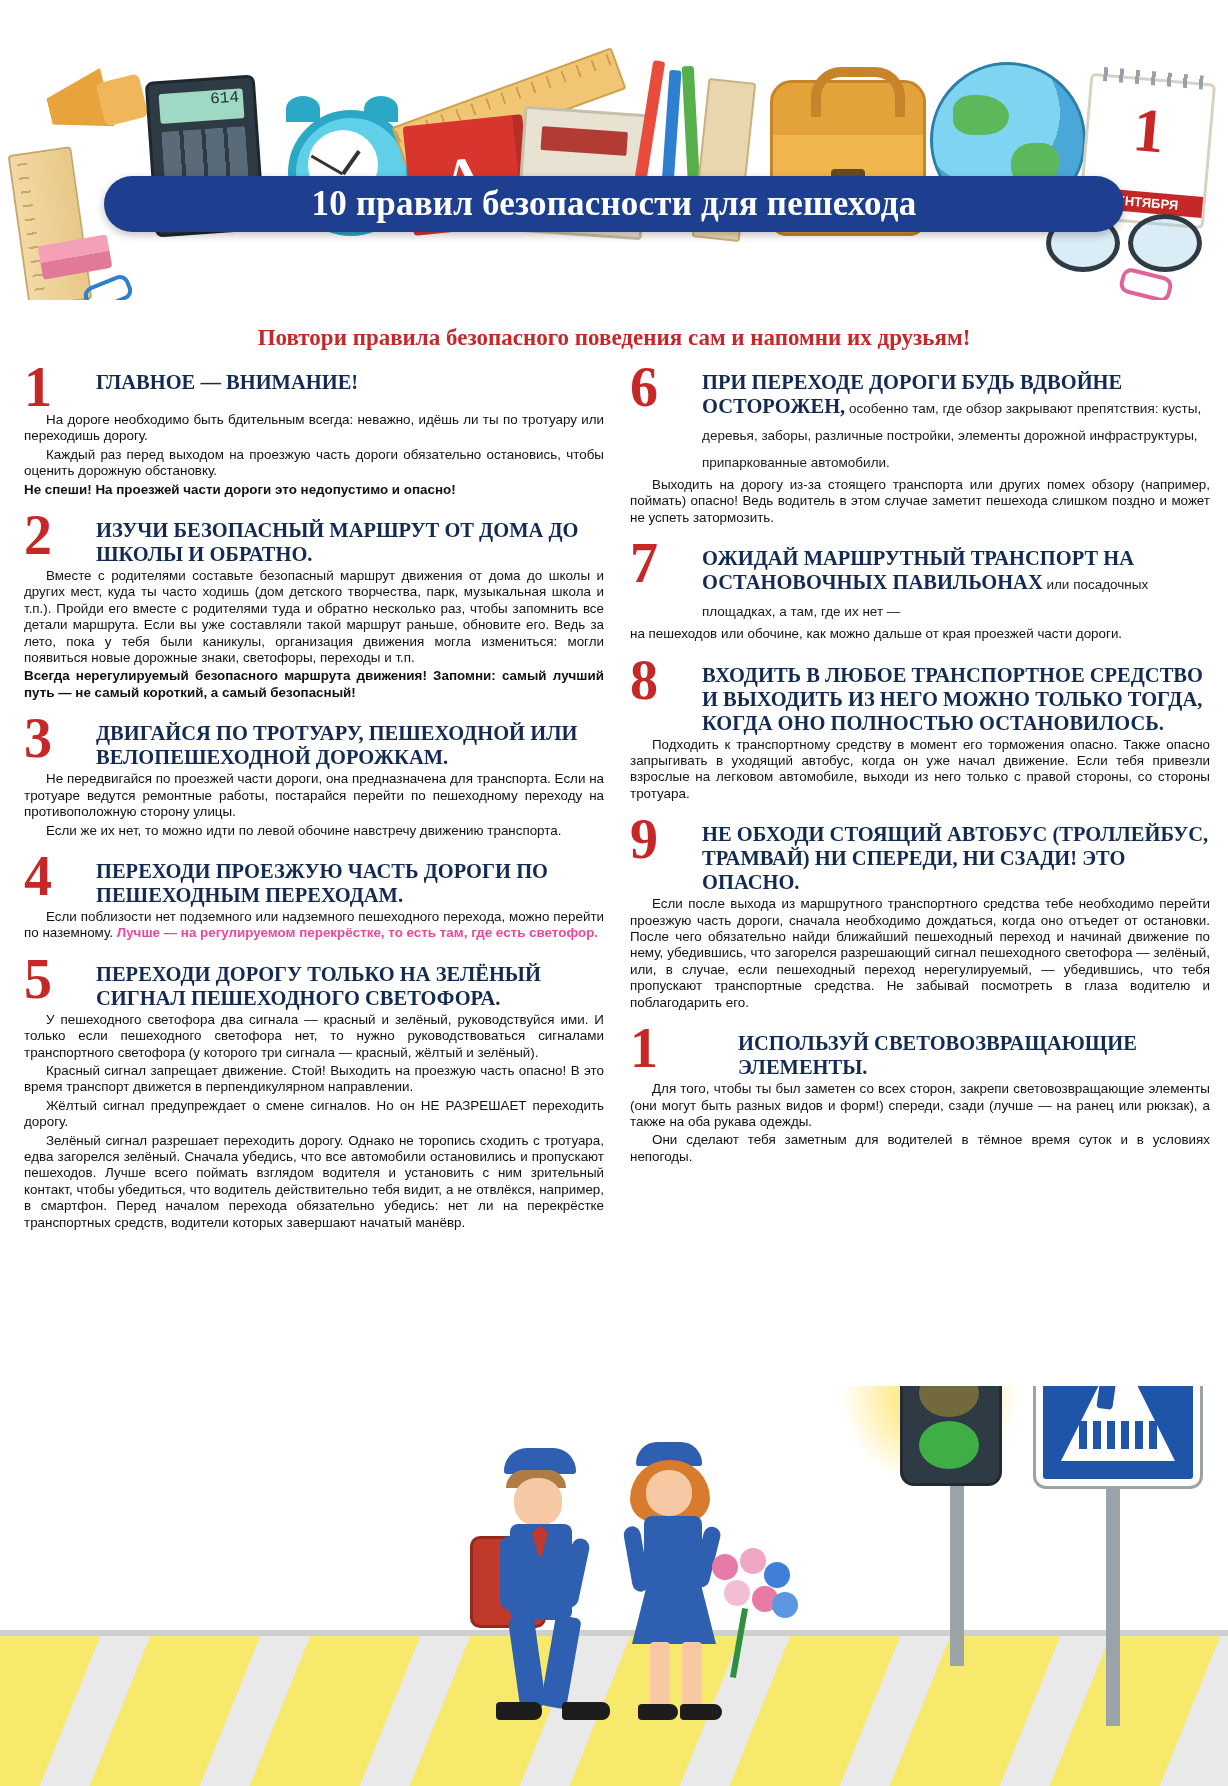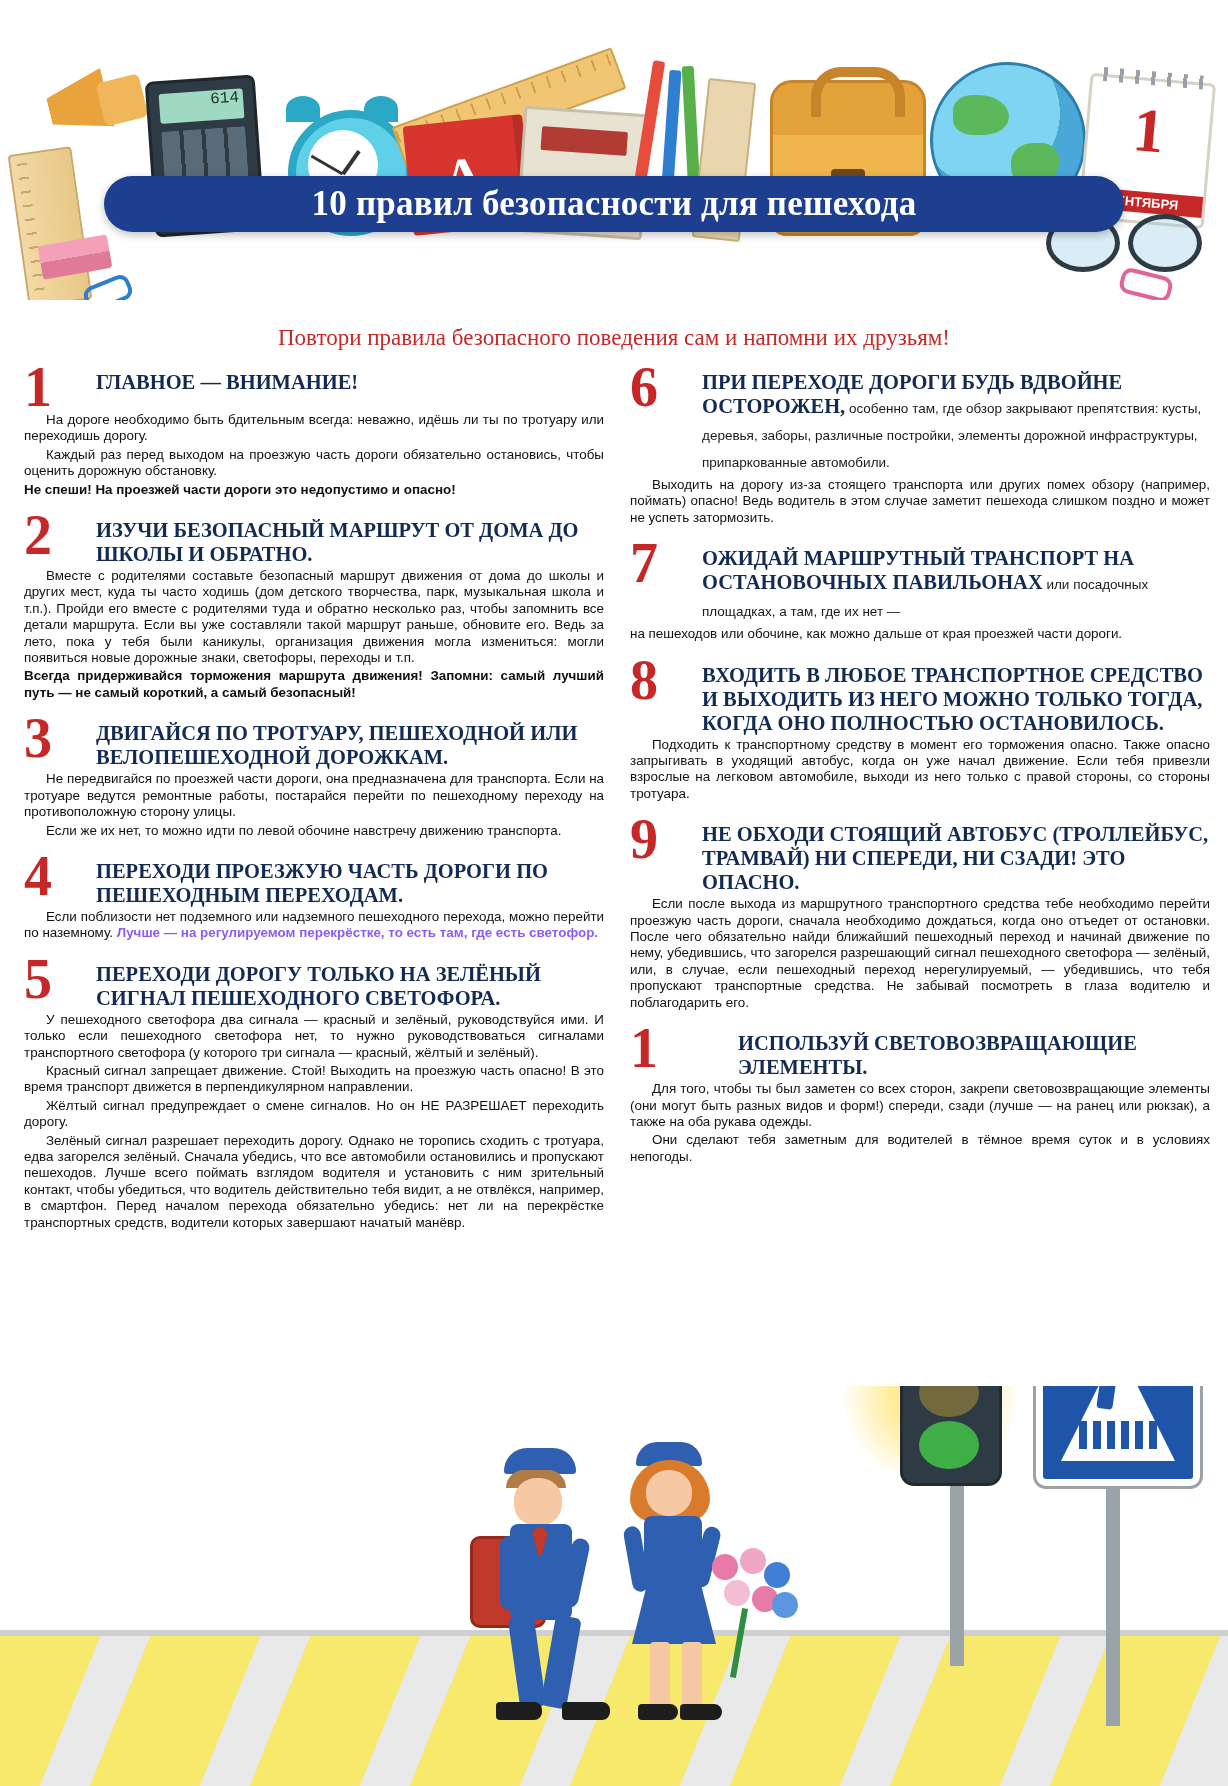--- a/index.html
+++ b/index.html
@@ -77,21 +77,21 @@
     background:#1e3f8f;border-radius:28px;
     display:flex;align-items:center;justify-content:center;
     box-shadow:0 3px 8px rgba(0,0,0,.25);
   }
   .banner h1{
     margin:0;color:#ffffff;font-family:"Liberation Serif",serif;
     font-size:35px;font-weight:bold;letter-spacing:.2px;
   }
   .subtitle{
     position:absolute;left:0;top:325px;width:1228px;text-align:center;
-    font-family:"Liberation Serif",serif;font-size:23px;font-weight:normal;color:#c62828;
+    font-family:"Liberation Serif",serif;font-size:23px;font-weight:bold;color:#c62828;
   }
 
   
   .columns{position:absolute;left:24px;top:368px;width:1186px;display:flex;gap:26px;}
   .col{width:580px;}
   .rule{position:relative;margin-bottom:18px;}
   .rule-head{display:flex;align-items:flex-start;}
   .num{
     font-family:"Liberation Serif",serif;font-weight:bold;color:#c62828;
     font-size:56px;line-height:46px;width:56px;flex:none;margin-top:-4px;
@@ -101,21 +101,21 @@
     font-family:"Liberation Serif",serif;font-weight:bold;
     font-size:20.5px;line-height:24px;color:#132a52;text-transform:uppercase;
     padding-top:2px;
     margin-left:16px;
   }
   .rule-title .small{font-size:13.5px;font-weight:normal;text-transform:none;color:#1a1a1a;font-family:"Liberation Sans",sans-serif;}
   p.body{
     margin:2px 0 0 0;font-size:13.4px;line-height:16.4px;text-align:justify;color:#111;
   }
   p.body.ind{text-indent:22px;}
-  .hl{color:#8b5cf6;font-weight:bold;}
+  .hl{color:#ec4899;font-weight:bold;}
 
   
   .illus{position:absolute;left:0;bottom:0;width:1228px;height:400px;overflow:hidden;}
   .crosswalk{position:absolute;left:0;bottom:0;width:1228px;height:150px;background:#e9e9e9;}
   .stripe{position:absolute;bottom:0;height:150px;background:#f6e96b;transform:skewX(-22deg);}
   .road-line{position:absolute;left:0;bottom:150px;width:1228px;height:6px;background:#cfcfcf;}
   .tl-pole{position:absolute;left:950px;bottom:120px;width:14px;height:200px;background:#9aa3a8;}
   .tl-box{position:absolute;left:900px;bottom:300px;width:96px;height:180px;background:#2f3b44;border-radius:14px;border:3px solid #222b31;}
   .lamp{position:absolute;left:16px;width:60px;height:48px;border-radius:50%;}
   .lamp.yellow{top:66px;background:#f2c230;opacity:.35;}
@@ -205,21 +205,21 @@
       <p class="body ind">Каждый раз перед выходом на проезжую часть дороги обязательно остановись, чтобы оценить дорожную обстановку.</p>
       <p class="body hl">Не спеши! На проезжей части дороги это недопустимо и опасно!</p>
     </div>
 
     <div class="rule">
       <div class="rule-head">
         <div class="num">2</div>
         <div class="rule-title">ИЗУЧИ БЕЗОПАСНЫЙ МАРШРУТ ОТ ДОМА ДО ШКОЛЫ И ОБРАТНО.</div>
       </div>
       <p class="body ind">Вместе с родителями составьте безопасный маршрут движения от дома до школы и других мест, куда ты часто ходишь (дом детского творчества, парк, музыкальная школа и т.п.). Пройди его вместе с родителями туда и обратно несколько раз, чтобы запомнить все детали маршрута. Если вы уже составляли такой маршрут раньше, обновите его. Ведь за лето, пока у тебя были каникулы, организация движения могла измениться: могли появиться новые дорожные знаки, светофоры, переходы и т.п.</p>
-      <p class="body hl">Всегда придерживайся торможения маршрута движения! Запомни: самый лучший путь — не самый короткий, а самый безопасный!</p>
+      <p class="body hl">Всегда нерегулируемый безопасного маршрута движения! Запомни: самый лучший путь — не самый короткий, а самый безопасный!</p>
     </div>
 
     <div class="rule">
       <div class="rule-head">
         <div class="num">3</div>
         <div class="rule-title">ДВИГАЙСЯ ПО ТРОТУАРУ, ПЕШЕХОДНОЙ ИЛИ ВЕЛОПЕШЕХОДНОЙ ДОРОЖКАМ.</div>
       </div>
       <p class="body ind">Не передвигайся по проезжей части дороги, она предназначена для транспорта. Если на тротуаре ведутся ремонтные работы, постарайся перейти по пешеходному переходу на противоположную сторону улицы.</p>
       <p class="body ind">Если же их нет, то можно идти по левой обочине навстречу движению транспорта.</p>
     </div>

